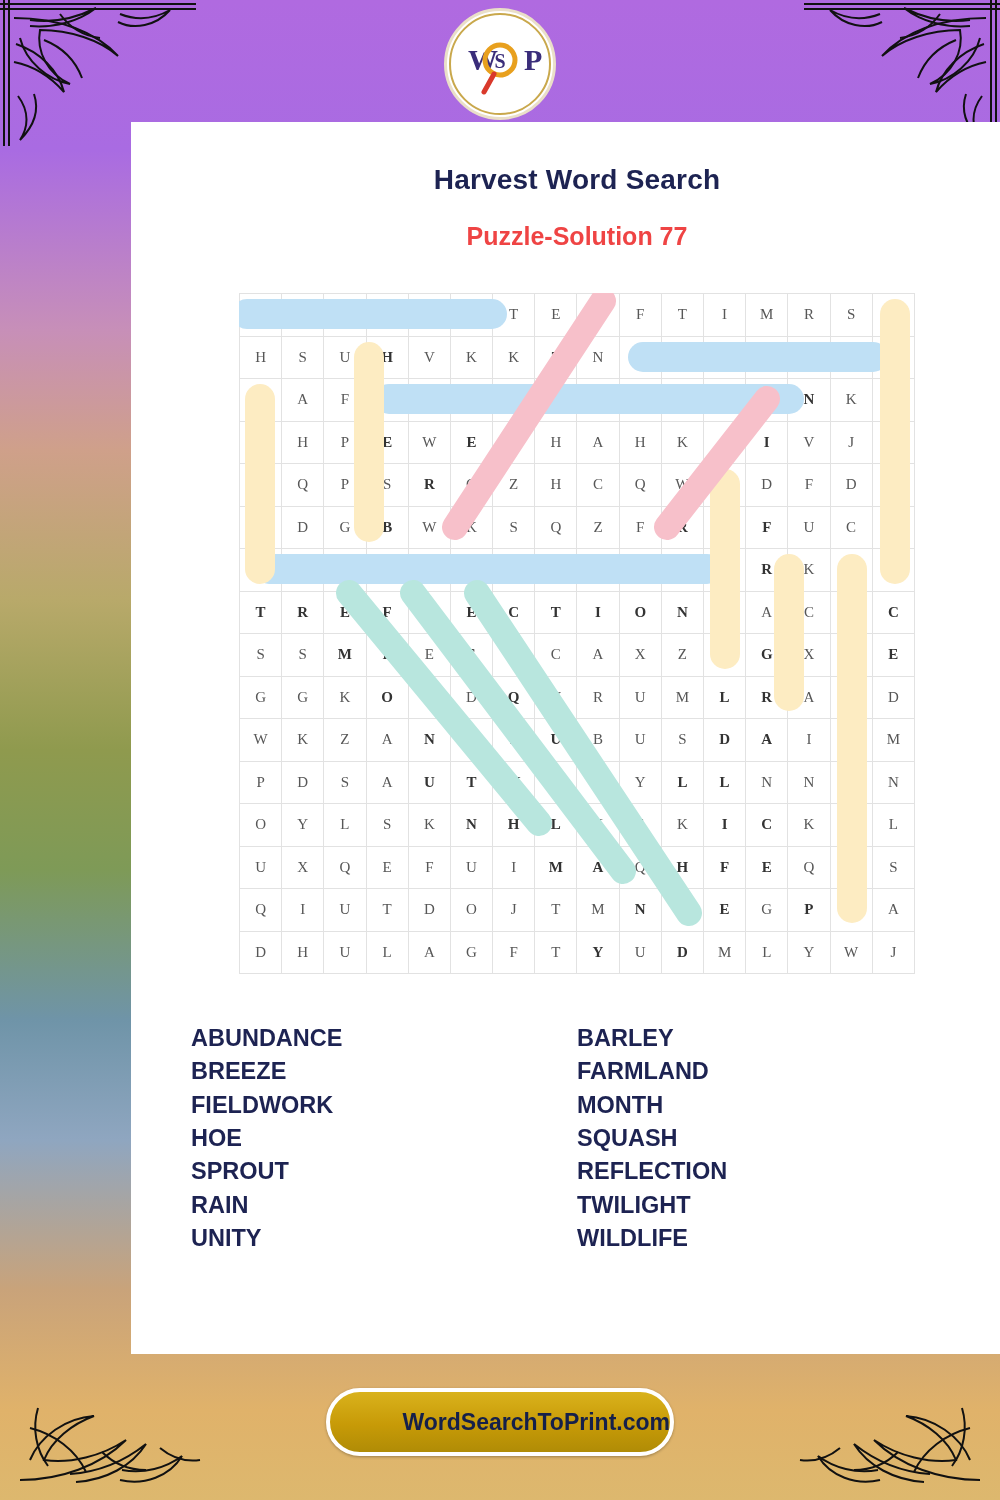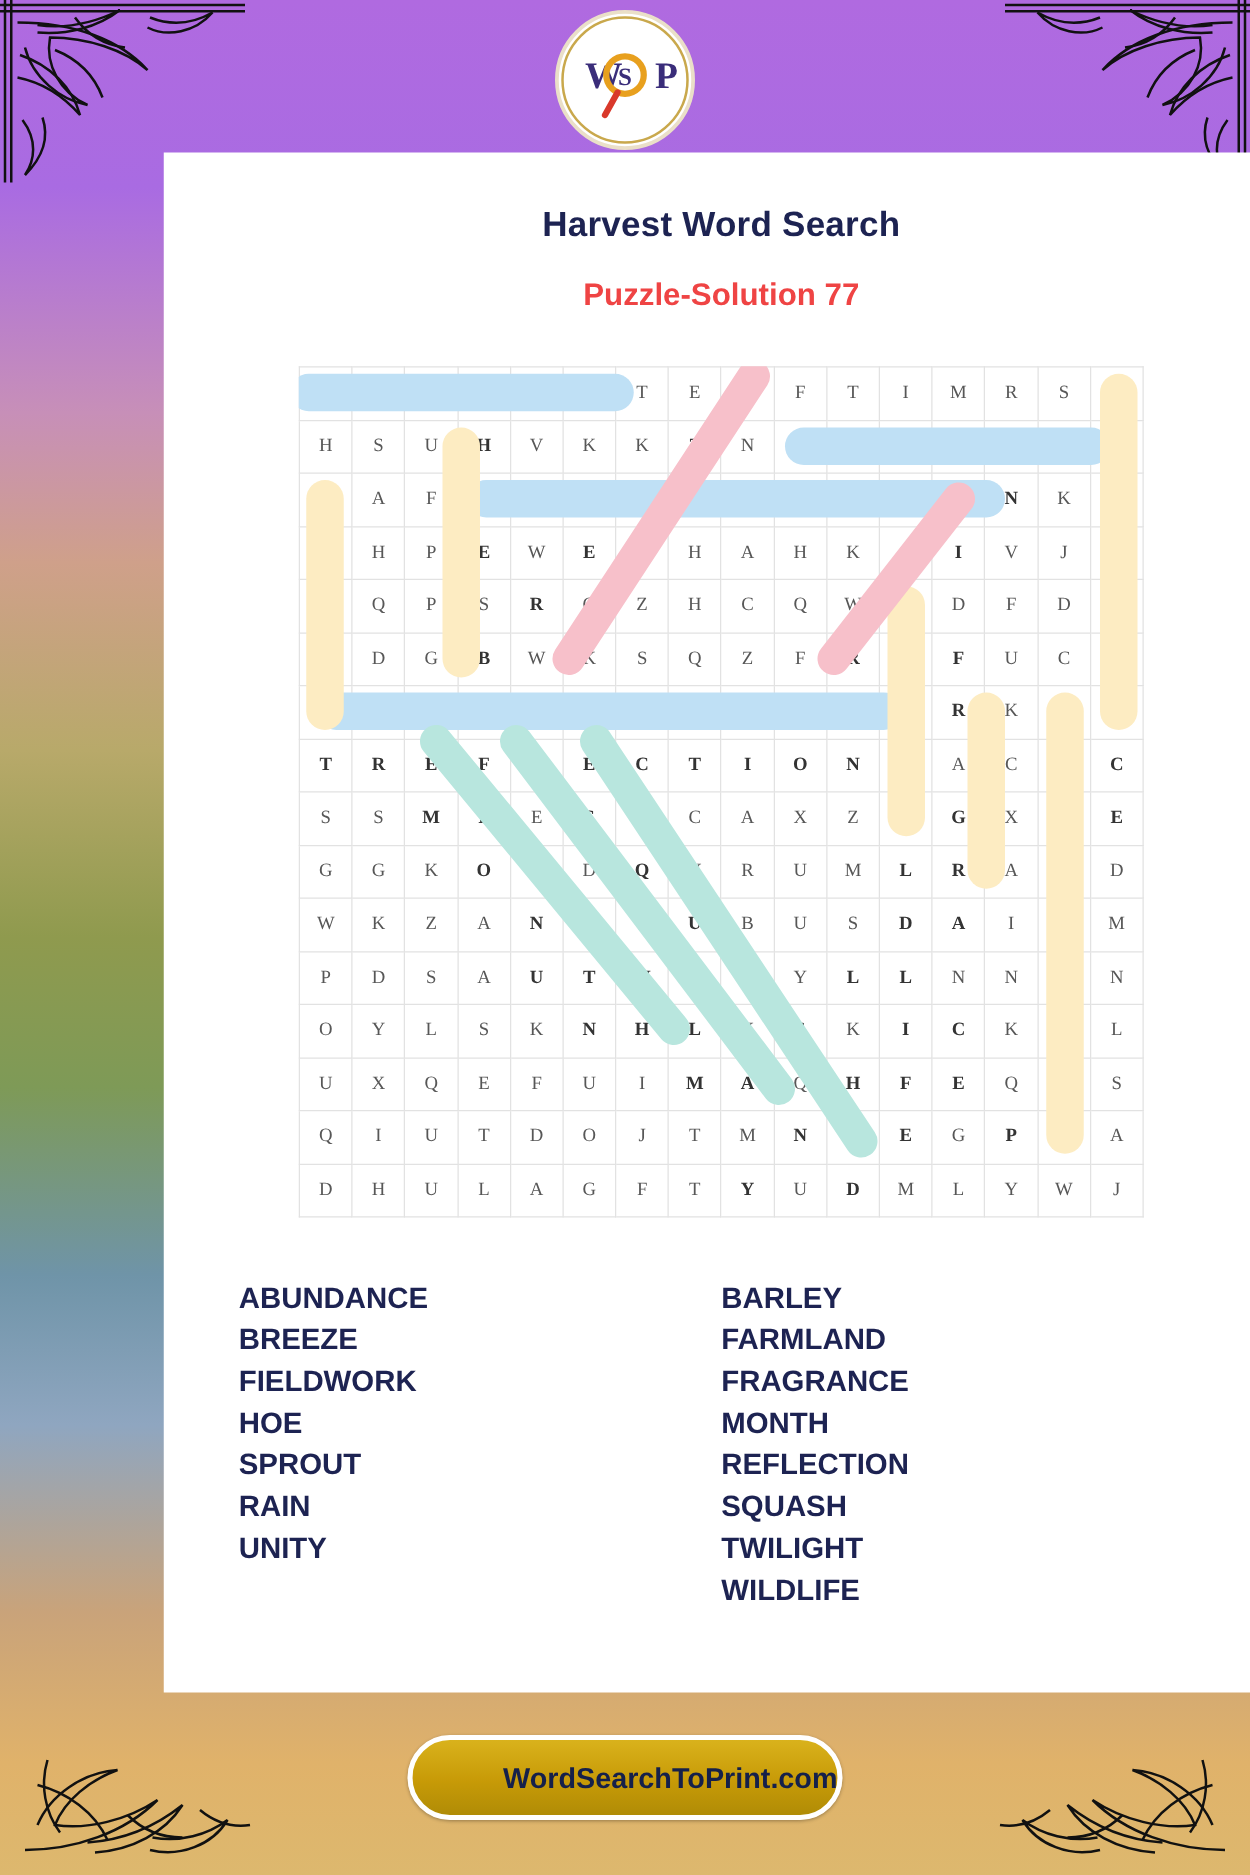--- a/index.html
+++ b/index.html
@@ -495,24 +495,23 @@
           <li>HOE</li>
           <li>SPROUT</li>
           <li>RAIN</li>
           <li>UNITY</li>
         </ul>
     </div>
     <div class="col">
       <ul id="list-right">
           <li>BARLEY</li>
           <li>FARMLAND</li>
-          <li>FRAGRANCE</li>
           <li>MONTH</li>
+          <li>SQUASH</li>
           <li>REFLECTION</li>
-          <li>SQUASH</li>
           <li>TWILIGHT</li>
           <li>WILDLIFE</li>
         </ul>
     </div>
   </div>
 </div>
 
 <div class="footer-btn">
   <span>WordSearchToPrint.com</span>
 </div>

